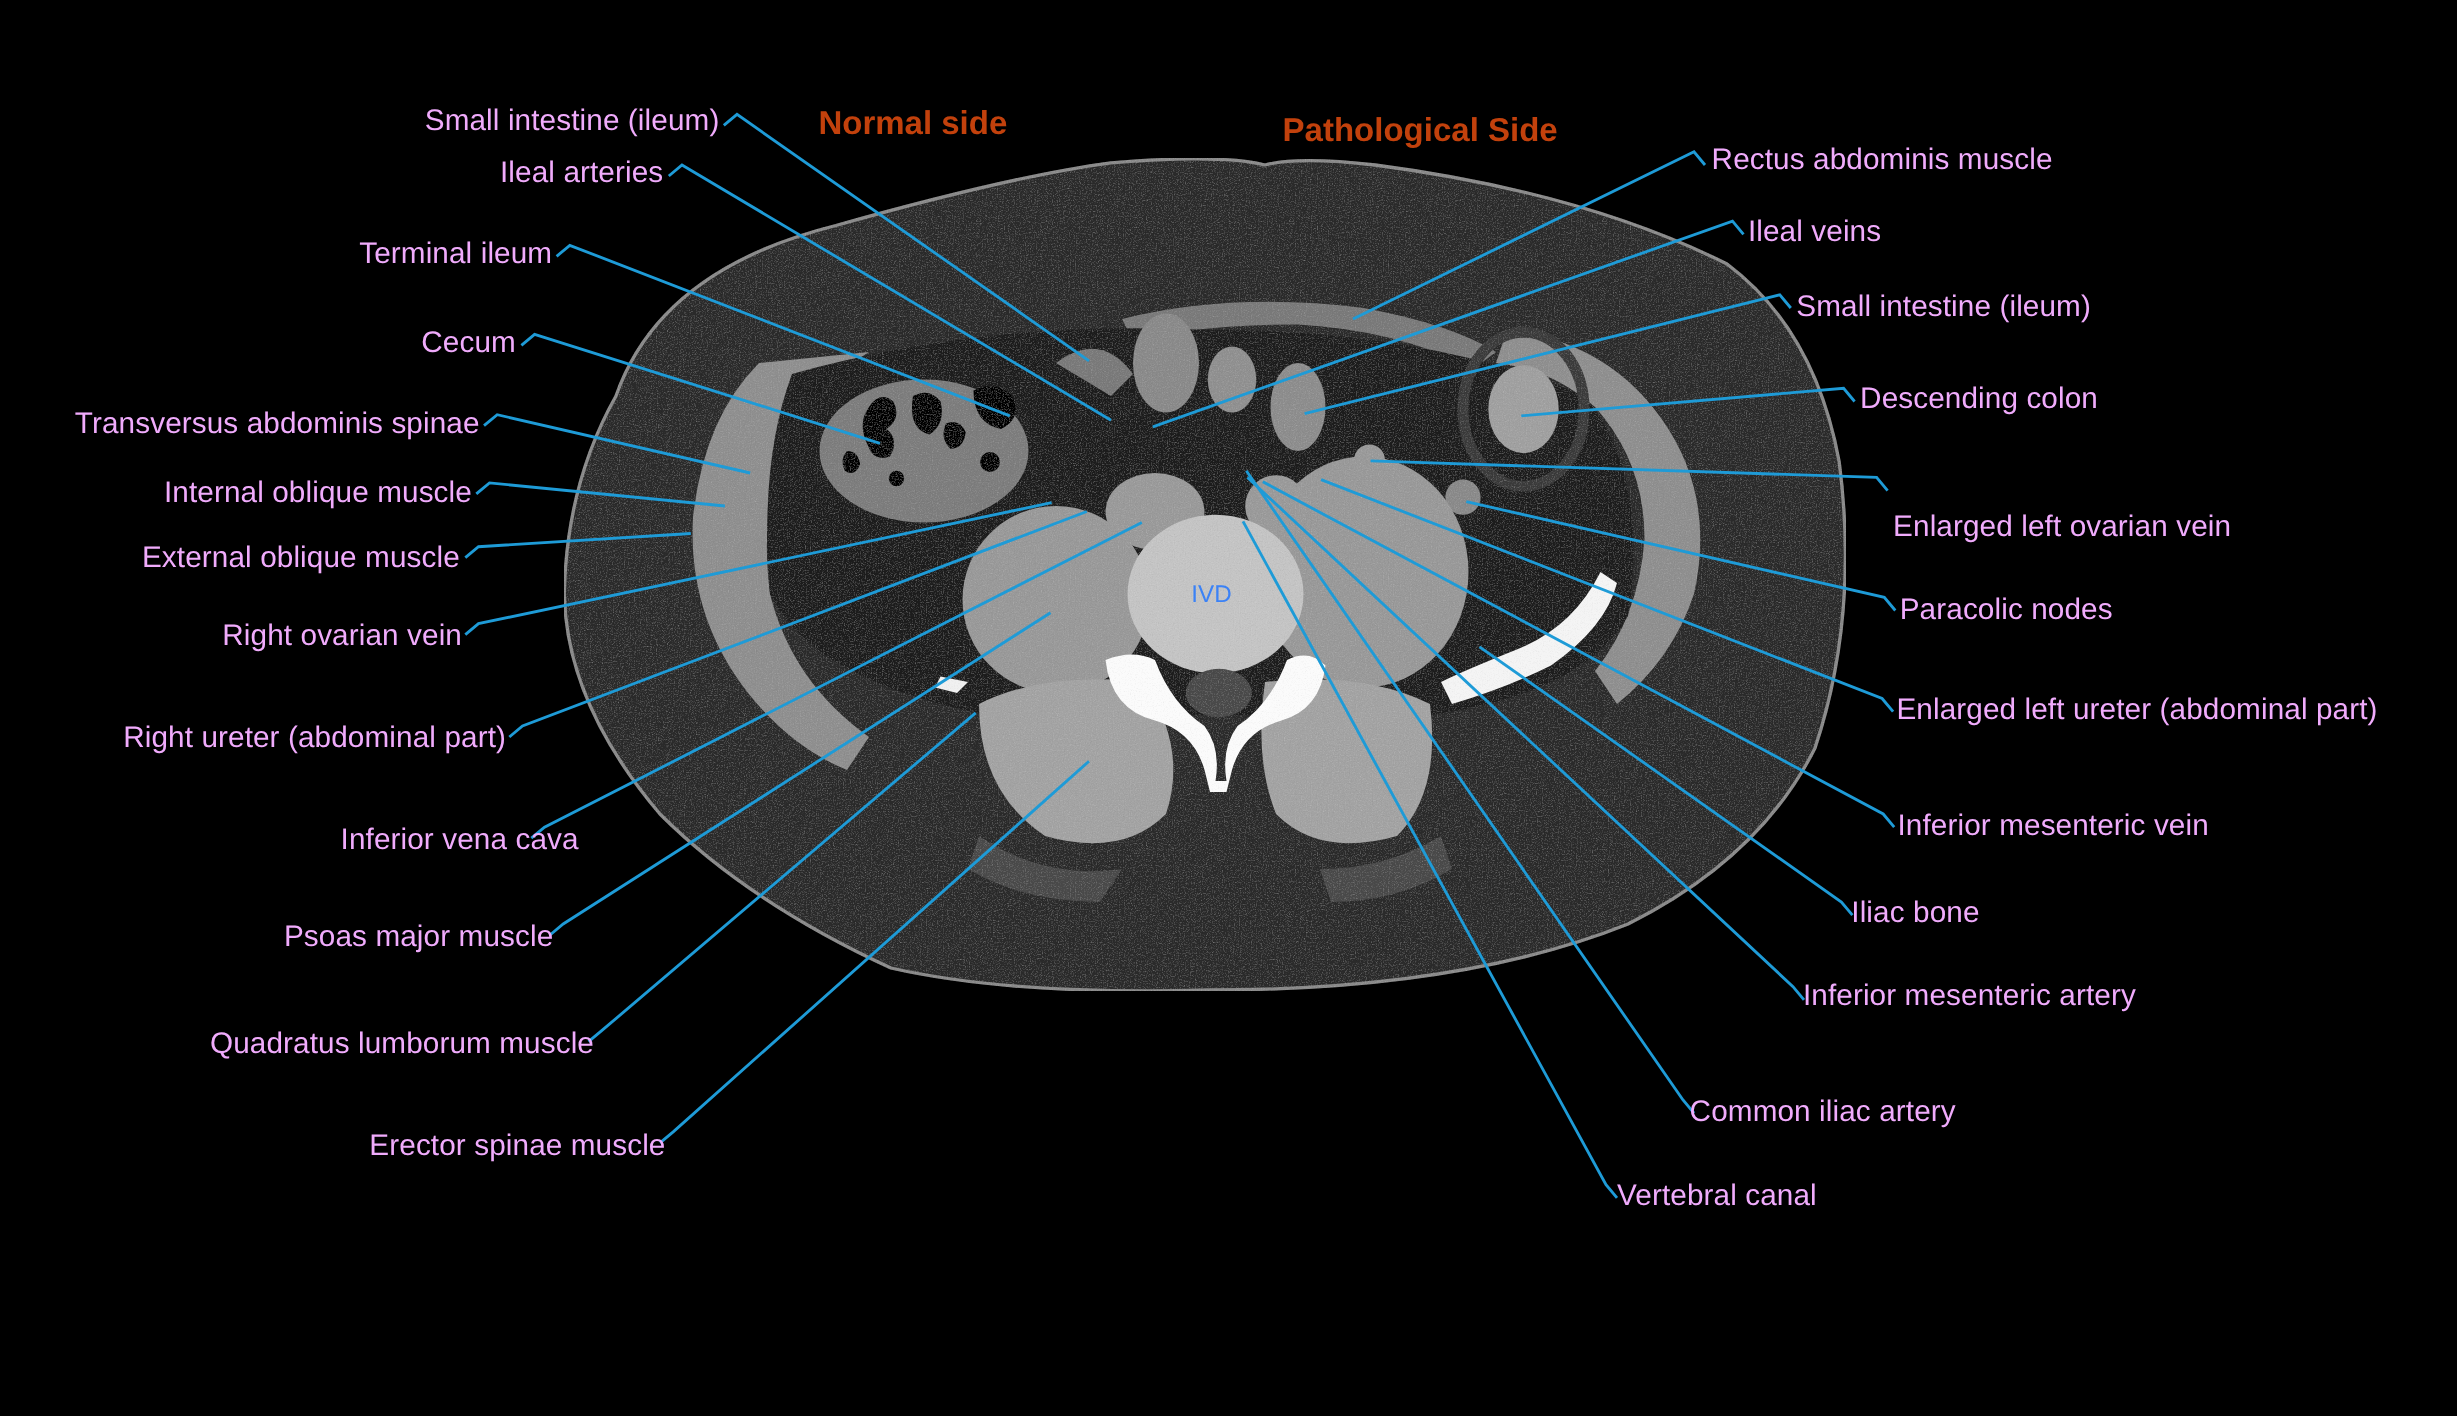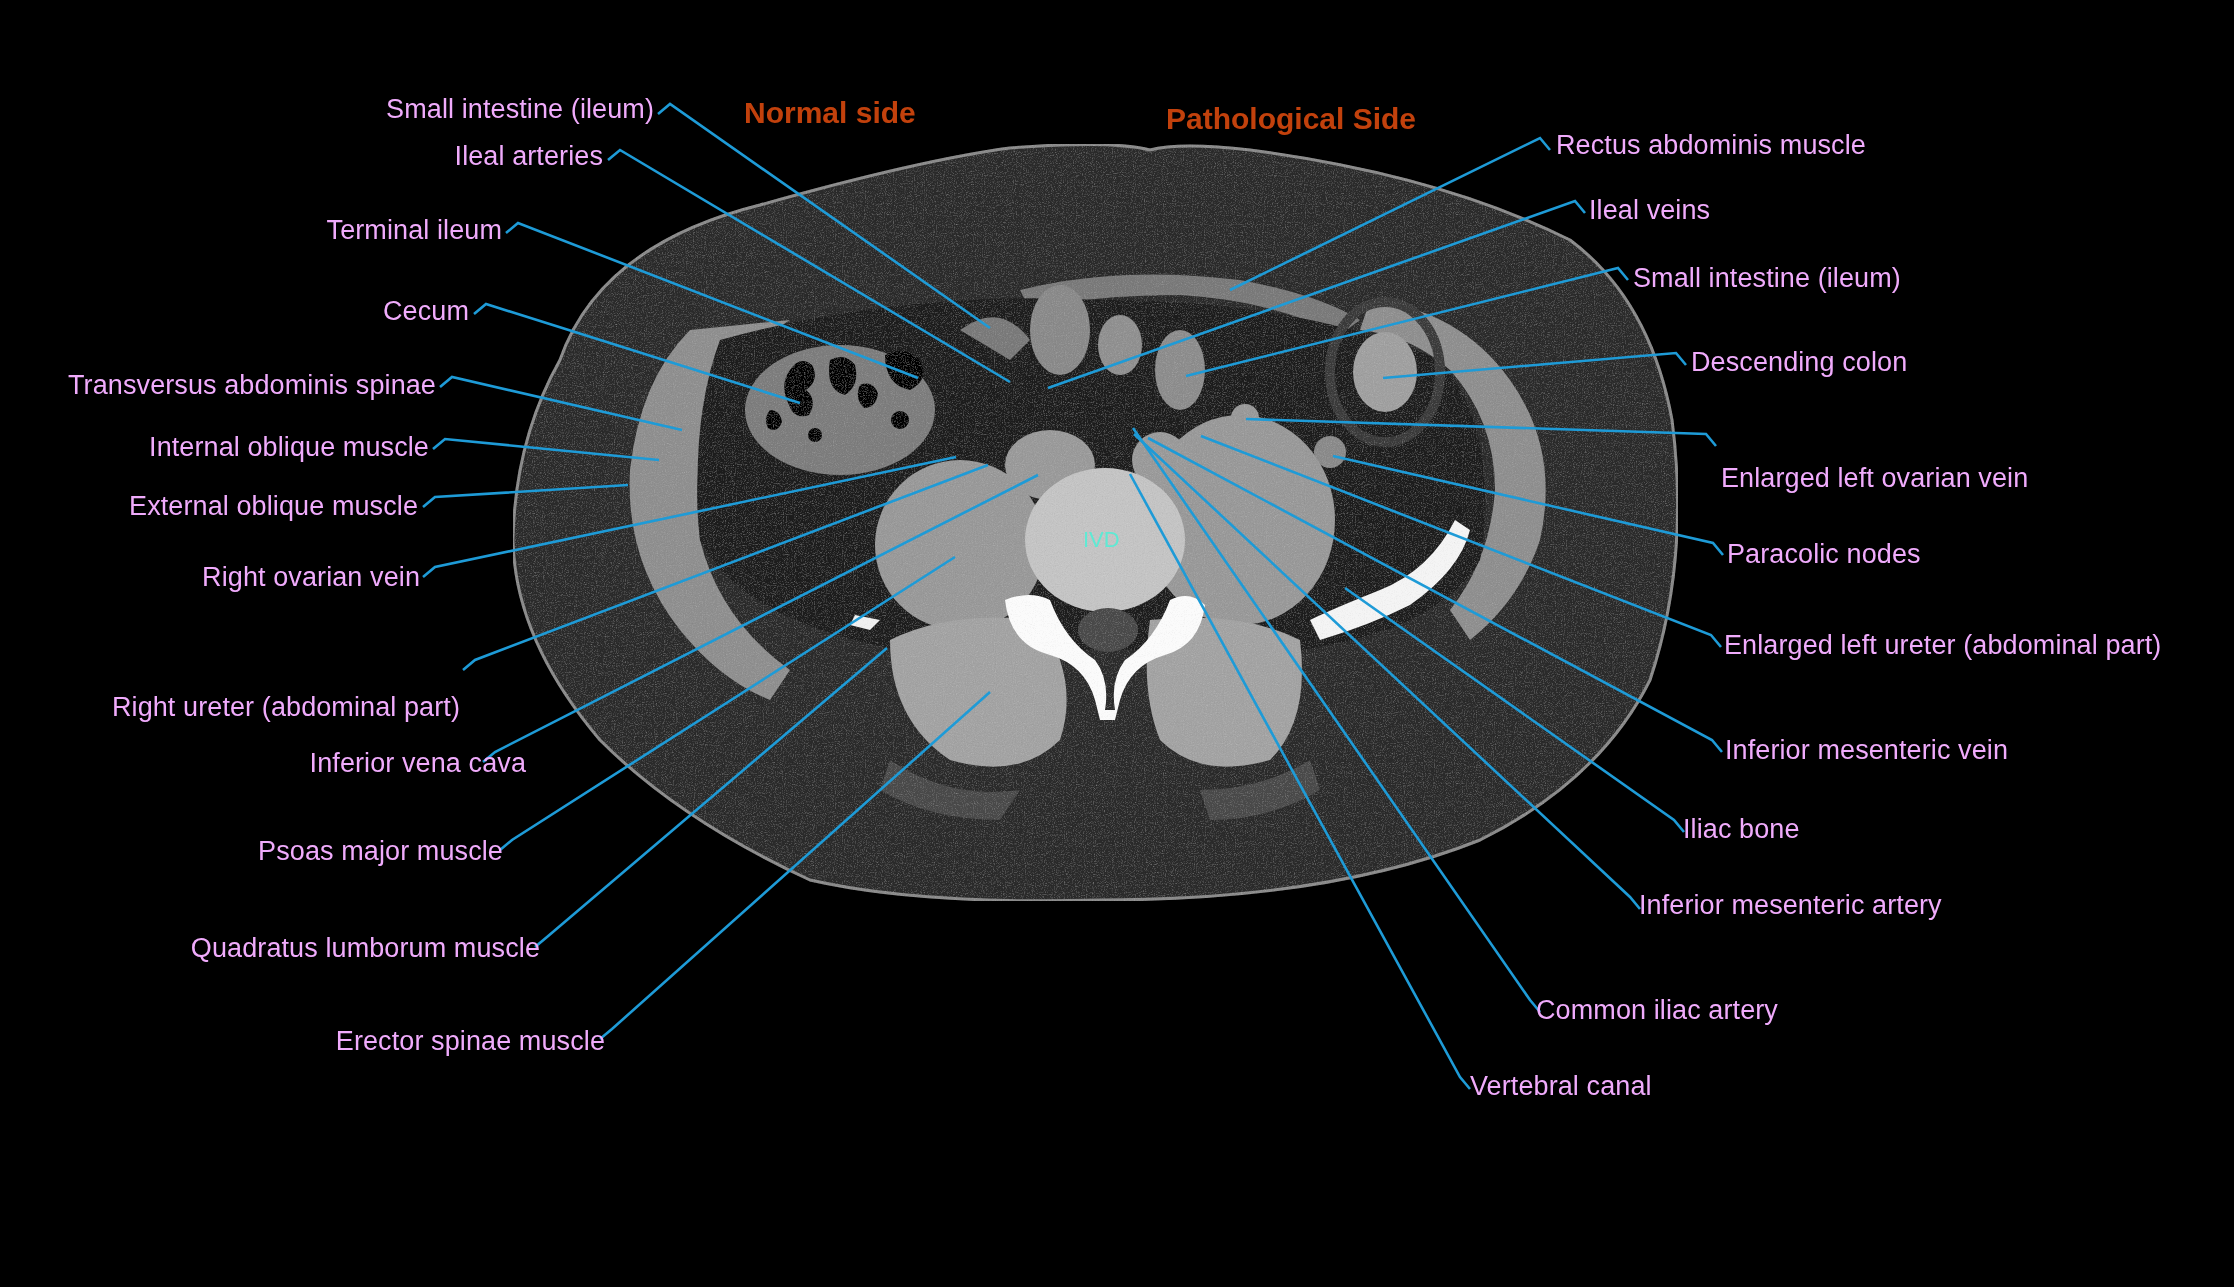--- a/index.html
+++ b/index.html
@@ -1,21 +1,21 @@
 <!DOCTYPE html>
 <html><head>
 <meta charset="utf-8">
 <style>
   html, body { margin:0; padding:0; background:#000; }
   body { width:2234px; height:1287px; position:relative; overflow:hidden; font-family:"Liberation Sans", "DejaVu Sans", sans-serif; }
   #stage { position:absolute; left:0; top:0; width:2234px; height:1287px; }
   .lbl { position:absolute; color:#f0abfc; font-size:27px; line-height:32px; white-space:nowrap; letter-spacing:0.1px; }
   .lbl.r { text-align:right; }
   .hdr { position:absolute; color:#c2410c; font-size:30px; font-weight:bold; white-space:nowrap; }
-  .ivd { position:absolute; color:#5eead4; font-size:22px; }
+  .ivd { position:absolute; color:#3b82f6; font-size:22px; }
 </style>
 </head>
 <body>
 
 <div id="stage">
   <svg id="art" width="2234" height="1287" viewBox="0 0 2234 1287" style="position:absolute;left:0;top:0">
     <defs>
       <filter id="noise" x="0" y="0" width="100%" height="100%">
         <feTurbulence type="fractalNoise" baseFrequency="0.9" numOctaves="2" seed="3" result="n"></feTurbulence>
         <feColorMatrix type="saturate" values="0" in="n" result="g"></feColorMatrix>
@@ -123,21 +123,21 @@
 
   <div id="labels">
       <div class="lbl r" style="right: 1580px; top: 93px;">Small intestine (ileum)</div>
       <div class="lbl r" style="right: 1631px; top: 140px;">Ileal arteries</div>
       <div class="lbl r" style="right: 1732px; top: 214px;">Terminal ileum</div>
       <div class="lbl r" style="right: 1765px; top: 295px;">Cecum</div>
       <div class="lbl r" style="right: 1798px; top: 369px;">Transversus abdominis spinae</div>
       <div class="lbl r" style="right: 1805px; top: 431px; margin-left: 46px;">Internal oblique muscle</div>
       <div class="lbl r" style="right: 1816px; top: 490px;">External oblique muscle</div>
       <div class="lbl r" style="right: 1814px; top: 561px;">Right ovarian vein</div>
-      <div class="lbl r" style="right: 1774px; top: 691px;">Right ureter (abdominal part)</div>
+      <div class="lbl r" style="right: 1774px; top: 654px;">Right ureter (abdominal part)</div>
       <div class="lbl r" style="right: 1708px; top: 747px;">Inferior vena cava</div>
       <div class="lbl r" style="right: 1731px; top: 835px;">Psoas major muscle</div>
       <div class="lbl r" style="right: 1694px; top: 932px;">Quadratus lumborum muscle</div>
       <div class="lbl r" style="right: 1629px; top: 1025px;">Erector spinae muscle</div>
       <div class="lbl" style="left: 1556px; top: 129px;">Rectus abdominis muscle</div>
       <div class="lbl" style="left: 1589px; top: 194px;">Ileal veins</div>
       <div class="lbl" style="left: 1633px; top: 262px;">Small intestine (ileum)</div>
       <div class="lbl" style="left: 1691px; top: 346px;">Descending colon</div>
       <div class="lbl" style="left: 1721px; top: 430px; margin-top: 32px;">Enlarged left ovarian vein</div>
       <div class="lbl" style="left: 1727px; top: 538px;">Paracolic nodes</div>

